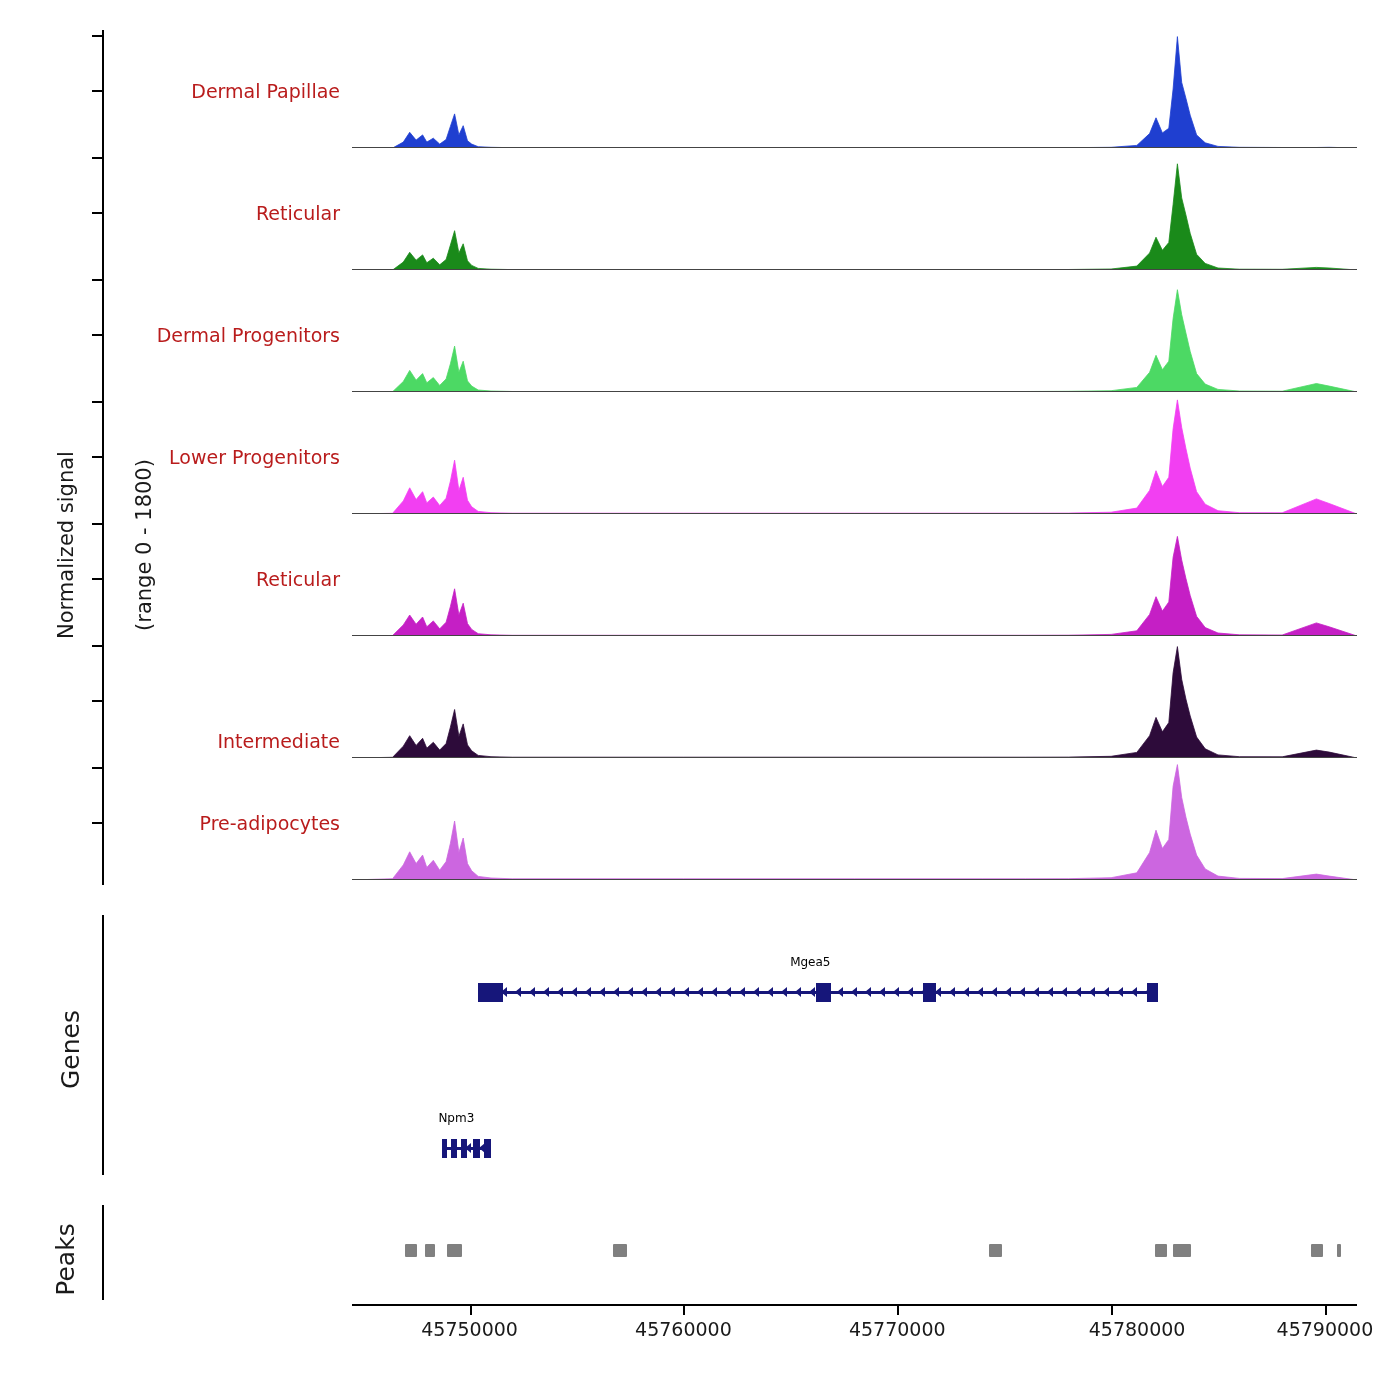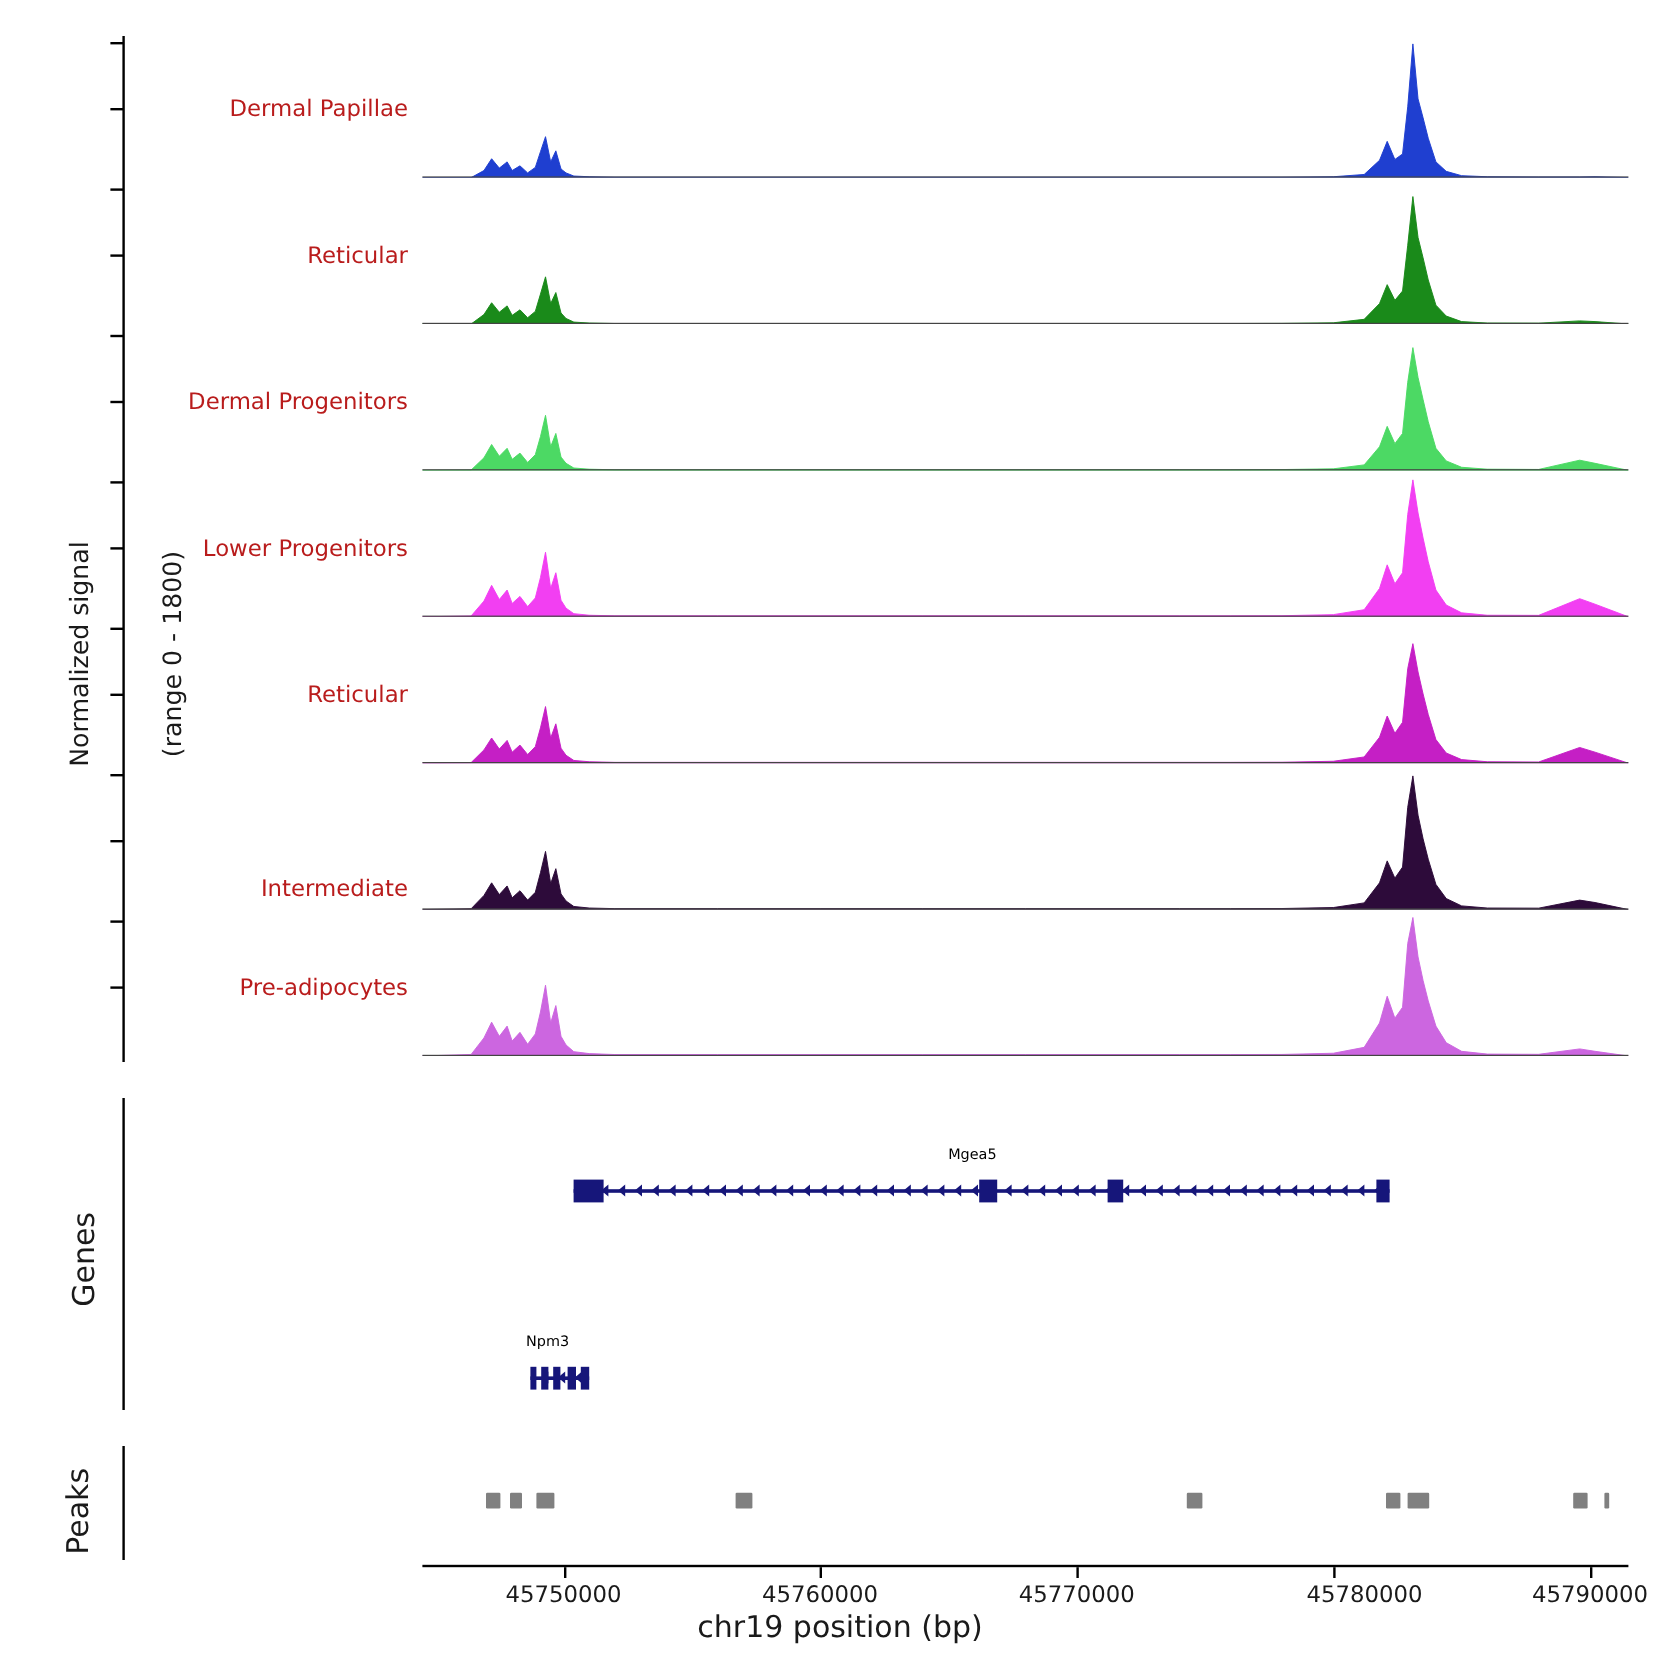--- a/index.html
+++ b/index.html
@@ -56,21 +56,20 @@
     <div>(range 0 - 1800)</div>
   </div>
 
   <div class="spine" style="left:102px;top:915px;height:260px;"></div>
   <div class="axis-label vert" style="left:-10px;top:1035px;width:160px;font-size:25px;">Genes</div>
 
   <div class="spine" style="left:102px;top:1205px;height:95px;"></div>
   <div class="axis-label vert" style="left:-15px;top:1245px;width:160px;font-size:25px;">Peaks</div>
 
   <div id="xaxis"></div>
-  <div id="xtitle">chr19 position (bp)</div>
 <div class="track" style="top: 30px; height: 118px;">
       <svg width="1005" height="118">
         <path d="M 0 118 L 0.0 118.0 L 40.6 118.0 L 51.3 112.1 L 57.7 102.3 L 64.1 110.1 L 70.6 104.9 L 74.8 112.1 L 81.3 108.2 L 87.7 114.1 L 94.1 109.5 L 98.4 96.4 L 102.6 83.9 L 106.9 104.9 L 111.2 95.7 L 115.5 110.8 L 119.7 114.1 L 126.2 116.7 L 139.0 117.3 L 160.4 117.7 L 245.9 117.7 L 331.4 117.7 L 417.0 117.7 L 502.5 117.7 L 588.0 117.7 L 630.8 117.7 L 673.6 117.7 L 716.3 117.7 L 759.1 117.3 L 784.8 115.4 L 797.6 103.6 L 804.0 87.8 L 810.4 102.9 L 816.8 98.3 L 821.1 59.0 L 825.4 6.6 L 829.7 52.4 L 833.9 68.2 L 838.2 85.2 L 844.6 104.9 L 853.2 112.8 L 866.0 116.4 L 887.4 117.3 L 930.2 117.5 L 964.4 117.5 L 977.2 117.3 L 1005.0 118.0 L 1005 118 Z" fill="#1f3fd0" stroke="#1f3fd0" stroke-width="0.8"></path>
       </svg>
       <div class="baseline"></div>
     </div>
     <div class="track-label" style="top: 80px; left: 0px; width: 340px; text-align: right; padding-right: 8px;">Dermal Papillae</div>
     <div class="tick" style="left: 92px; top: 35px;"></div>
     <div class="tick" style="left: 92px; top: 90px;"></div>
     <div class="track" style="top: 152px; height: 118px;">

